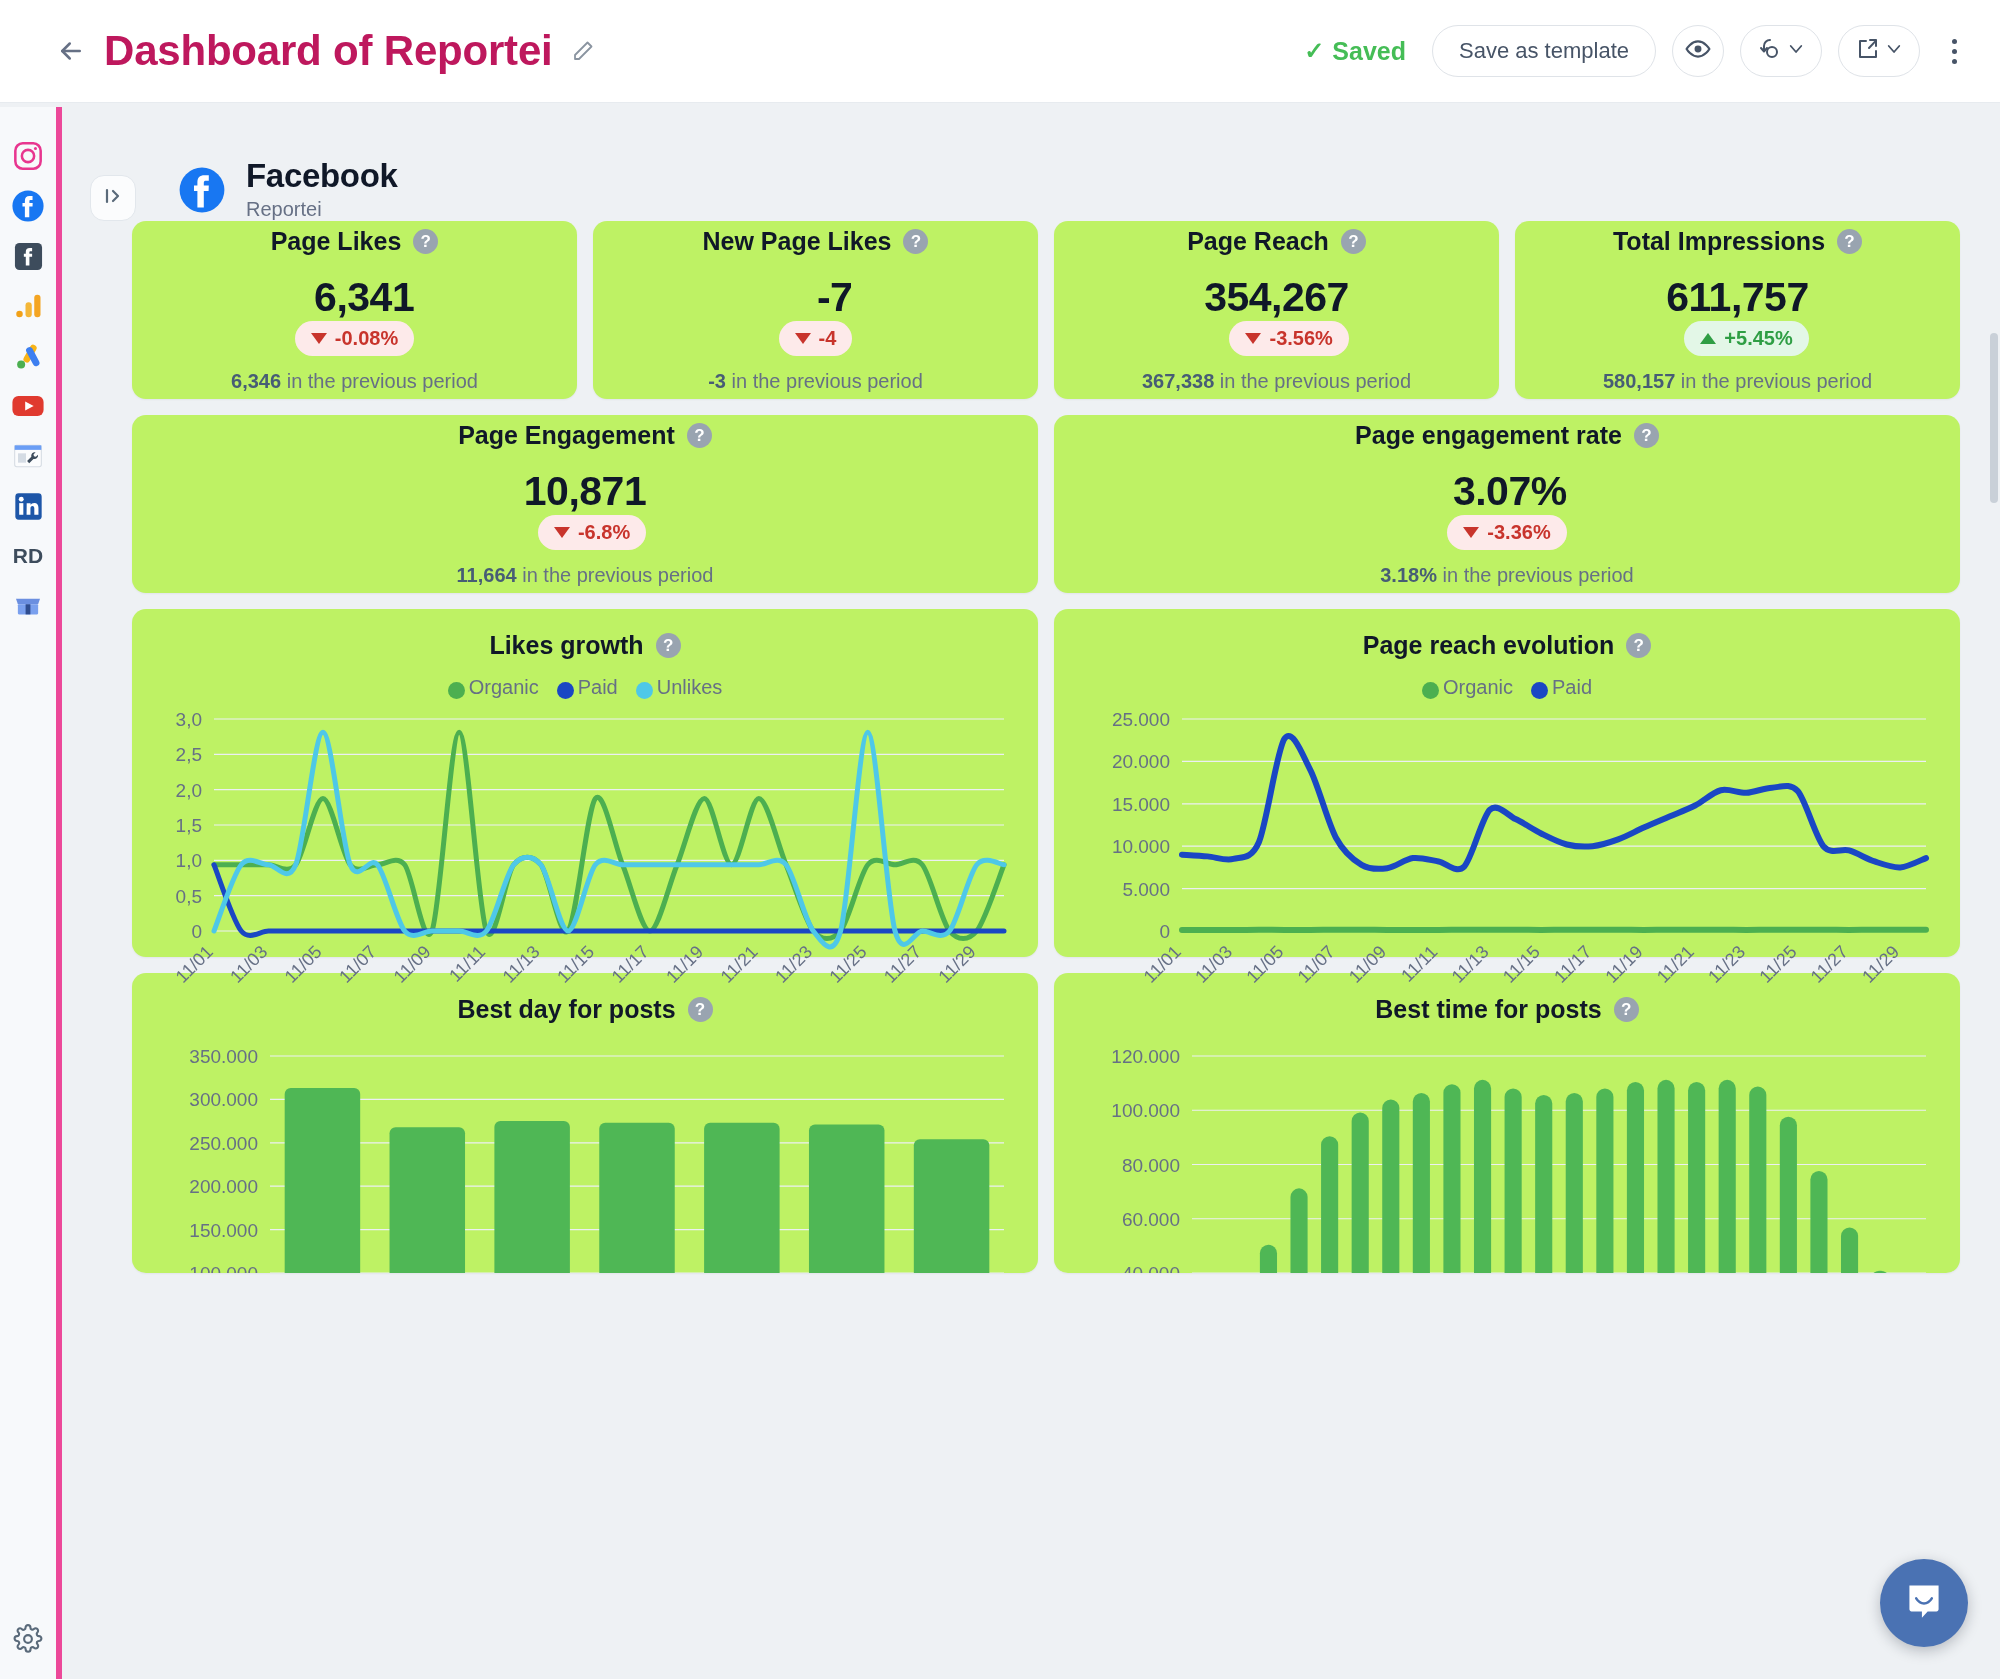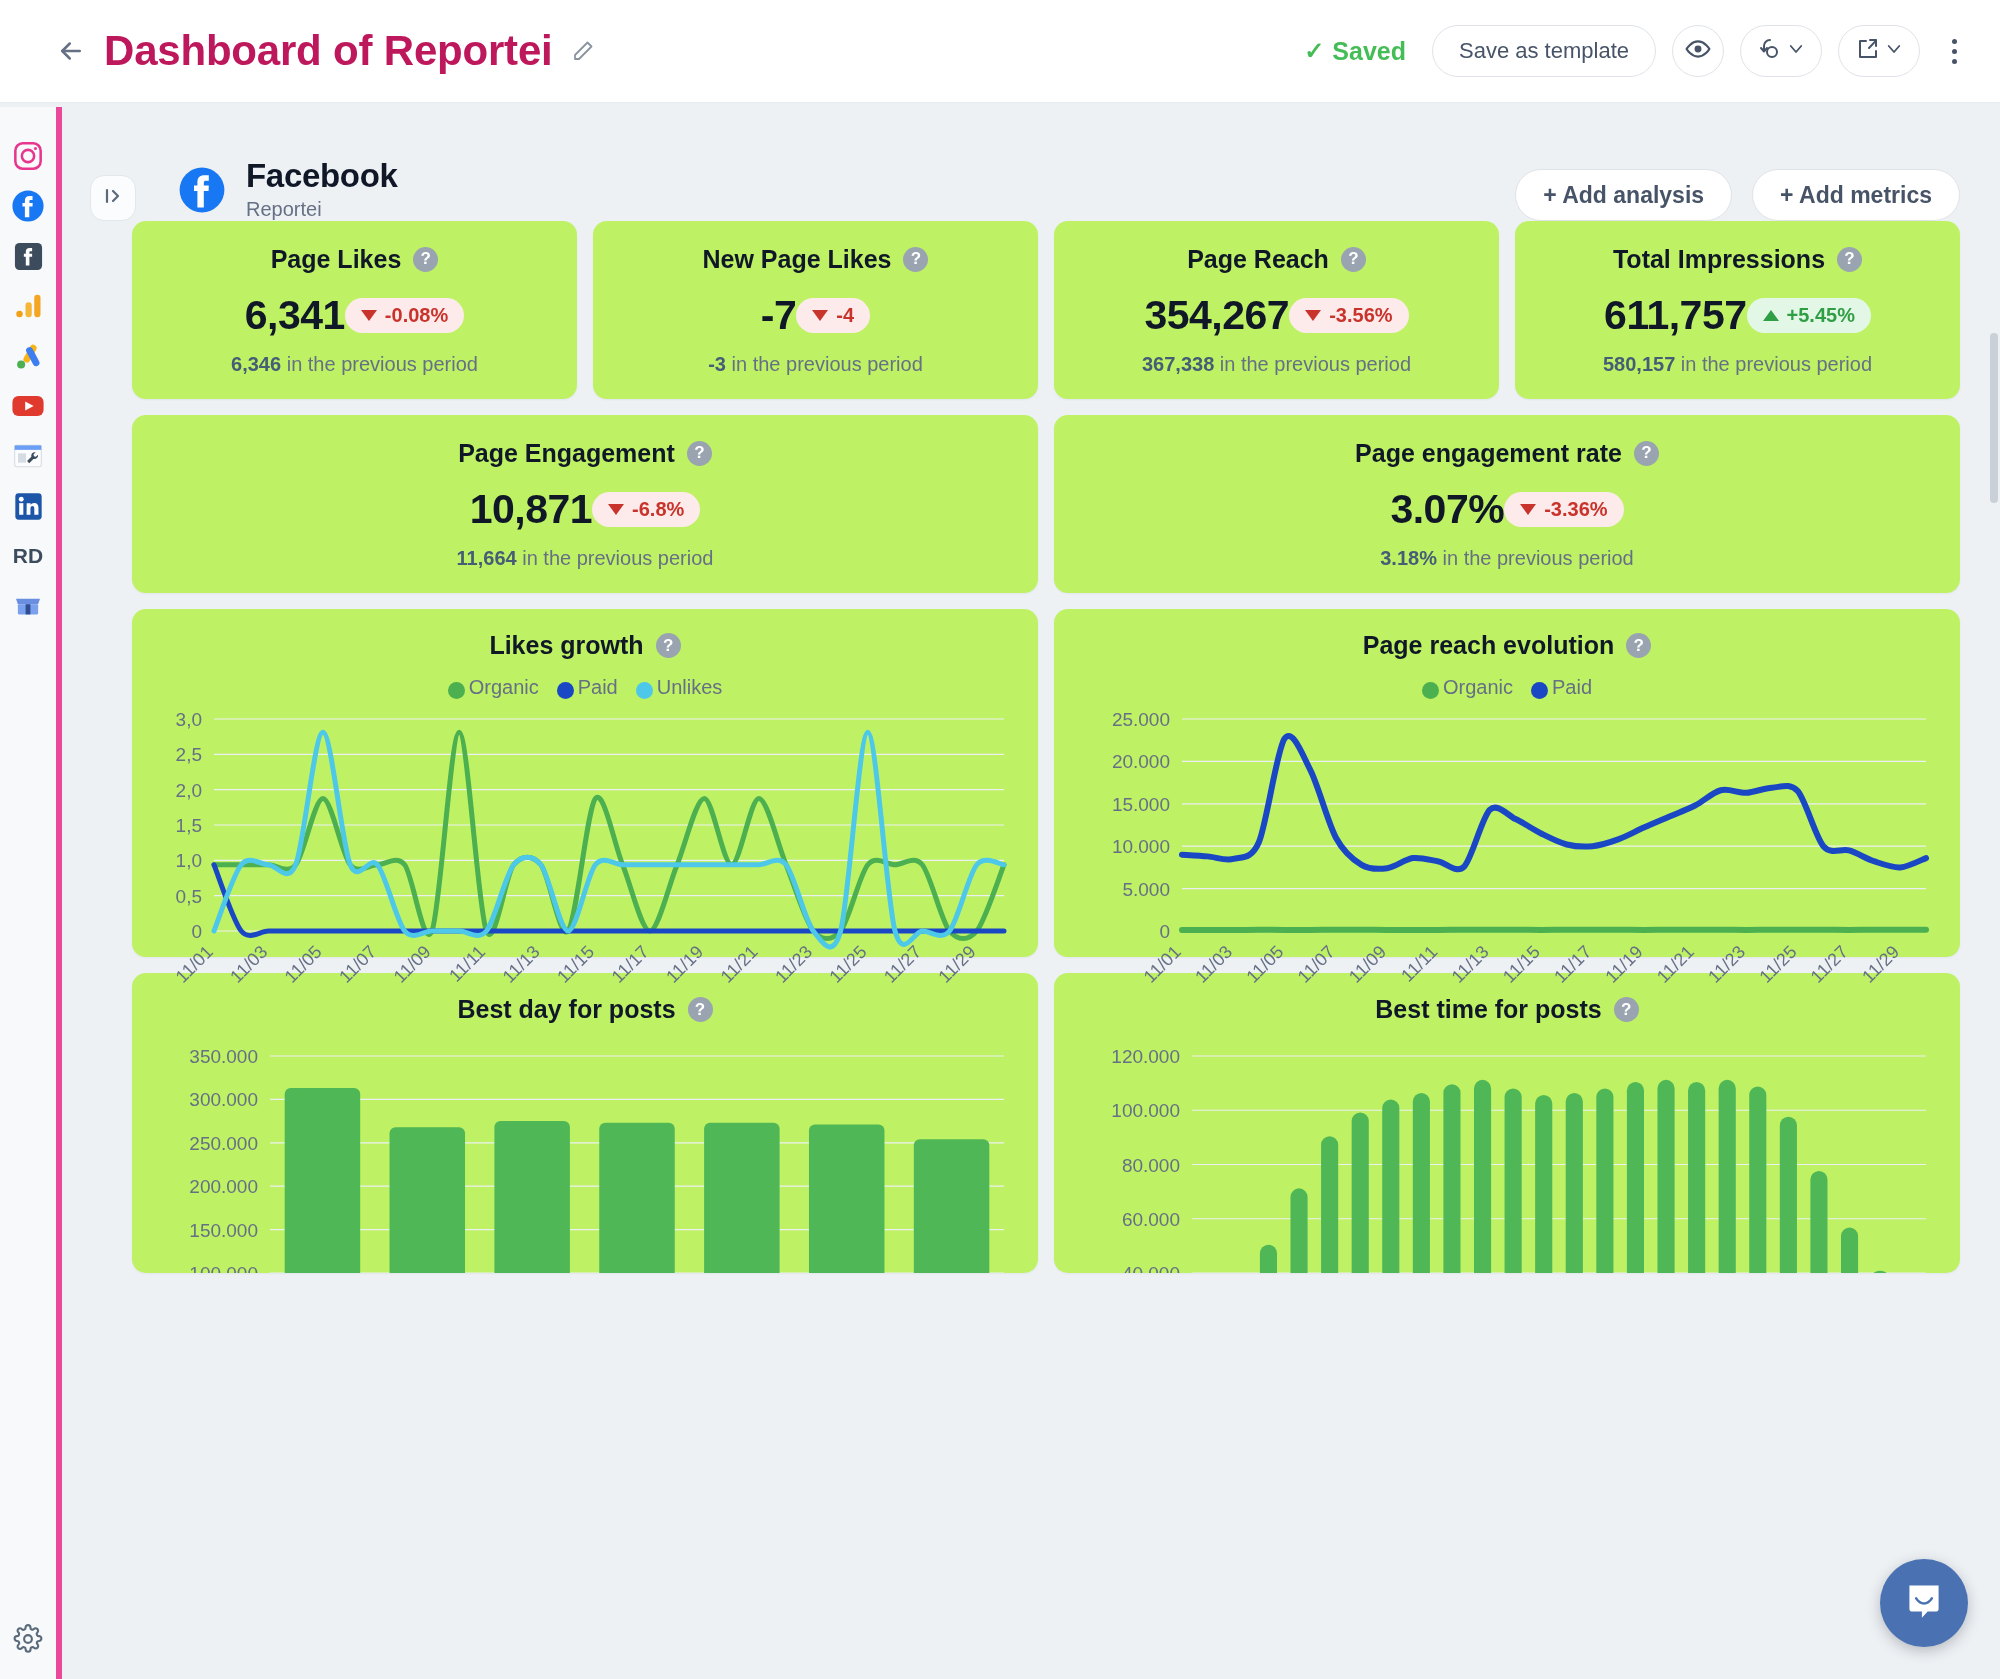--- a/index.html
+++ b/index.html
@@ -158,21 +158,21 @@
     margin-bottom: 18px;
   }
   .help {
     width: 25px; height: 25px; border-radius: 50%;
     background: #99a4b0; color: #fff;
     font-size: 17px; font-weight: 700;
     display: flex; align-items: center; justify-content: center;
     cursor: pointer; flex: 0 0 auto;
     font-family: "Liberation Sans", sans-serif;
   }
-  .kpi-row { display: flex; align-items: center; gap: 0; }
+  .kpi-row { display: flex; align-items: flex-end; gap: 0; flex-direction: column; }
   .kpi-value { font-size: 41px; font-weight: 700; color: #101828; letter-spacing: -0.5px; }
   .badge {
     display: flex; align-items: center; gap: 8px;
     border-radius: 18px; padding: 6px 16px;
     font-size: 20px; font-weight: 700;
   }
   .badge.down { background: #fdeaea; color: #c8342c; }
   .badge.up { background: #e3f7e7; color: #2f9e44; }
   .tri { width: 0; height: 0; }
   .tri.d { border-left: 8px solid transparent; border-right: 8px solid transparent; border-top: 11px solid #c8342c; }
@@ -411,24 +411,20 @@
               <circle cx="12" cy="12" r="11.2" fill="#1877f2"></circle>
               <path d="M15.3 12.5h-2.4V20.8h-3.2V12.5H8V9.7h1.7V8.1c0-2.2 1.1-3.5 3.6-3.5h2.1v2.8h-1.4c-.8 0-1.1.3-1.1 1.1v1.2h2.5z" fill="#fff"></path>
             </svg>
         </span>
         <div class="brand-text">
           <div class="brand-name">Facebook</div>
           <div class="brand-sub">Reportei</div>
         </div>
       </div>
 
-      <div class="sec-actions">
-        <div class="add-btn">+ Add analysis</div>
-        <div class="add-btn">+ Add metrics</div>
-      </div>
     </div>
 
     <div class="grid">
 
       <div class="row">
         <div class="card kpi">
           <div class="kpi-title">
             <span>Page Likes</span>
             <span class="help">?</span>
           </div>

